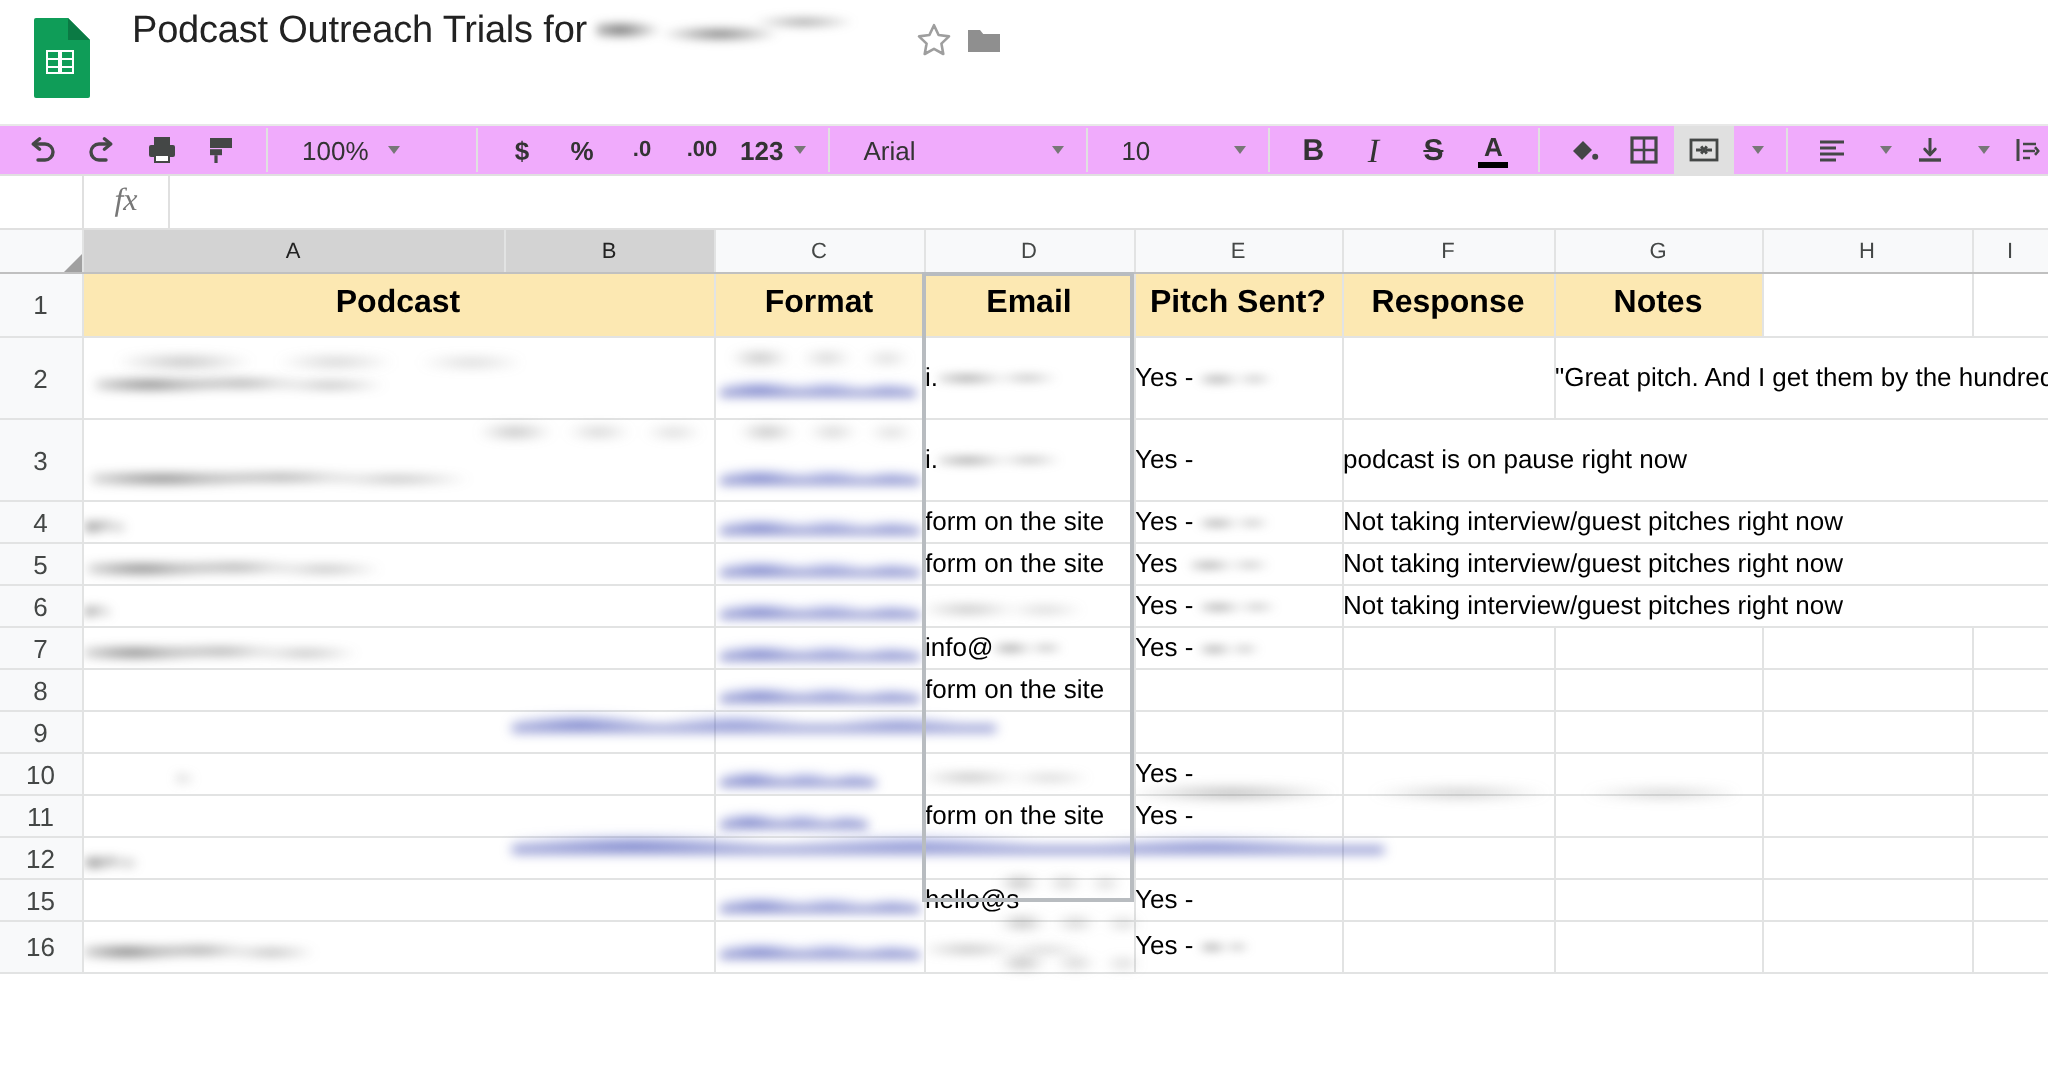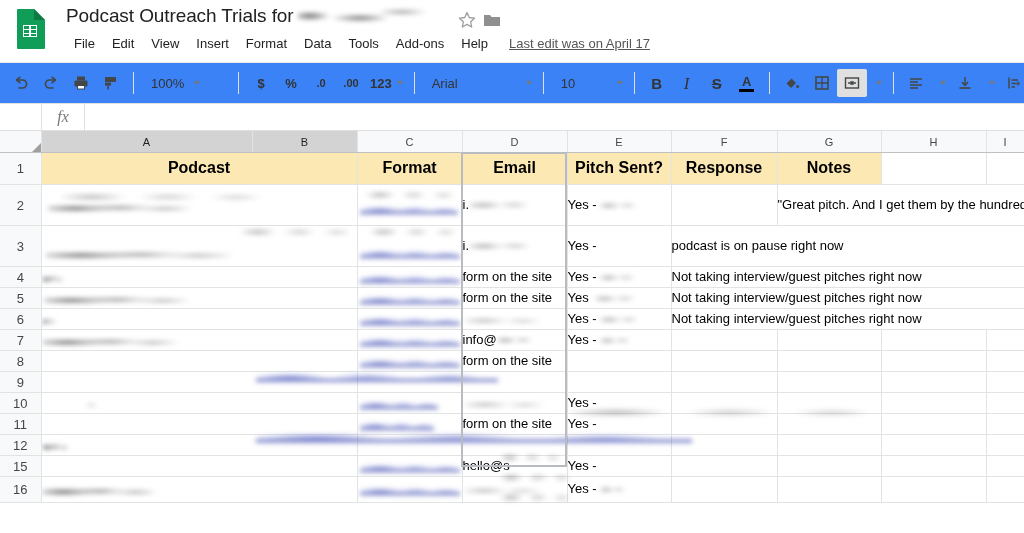--- a/index.html
+++ b/index.html
@@ -85,22 +85,22 @@
     font-size: 13px;
     color: #555555;
     text-decoration: underline;
     white-space: nowrap;
     cursor: pointer;
   }
 
   
   .toolbar {
     position: relative;
-    height: 42px;
-    background: #3b82f6;
+    height: 26px;
+    background: #f0abfc;
     border-top: 1px solid #e8e8e8;
     border-bottom: 1px solid #e0e0e0;
     display: flex;
     align-items: center;
     padding-left: 6px;
     box-sizing: border-box;
     overflow: hidden;
   }
   .tb-btn {
     width: 30px;
@@ -377,32 +377,20 @@
       <path d="M10 2.6 l2.3 4.9 5.2 .7 -3.8 3.6 .95 5.2 -4.65 -2.6 -4.65 2.6 .95 -5.2 -3.8 -3.6 5.2 -.7 z" fill="none" stroke="#9e9e9e" stroke-width="1.3" stroke-linejoin="round"></path>
     </svg>
   </div>
 
   <div class="folder-icon">
     <svg width="20" height="20" viewBox="0 0 20 20">
       <path d="M2 5 h6 l1.6 2 H18 v9 H2 z" fill="#8f8f8f"></path>
     </svg>
   </div>
 
-  <div class="menubar">
-    <div class="menu-item">File</div>
-    <div class="menu-item">Edit</div>
-    <div class="menu-item">View</div>
-    <div class="menu-item">Insert</div>
-    <div class="menu-item">Format</div>
-    <div class="menu-item">Data</div>
-    <div class="menu-item">Tools</div>
-    <div class="menu-item">Add-ons</div>
-    <div class="menu-item">Help</div>
-    <div class="last-edit">Last edit was on April 17</div>
-  </div>
 </div>
 
 <div class="toolbar">
 
   <div class="tb-btn">
     <svg width="18" height="18" viewBox="0 0 18 18">
       <path d="M6 6 H10.5 a4 4 0 0 1 0 8 H7" fill="none" stroke="#444746" stroke-width="1.7" stroke-linecap="round"></path>
       <path d="M7.8 3.4 L4.6 6 L7.8 8.6" fill="none" stroke="#444746" stroke-width="1.7" stroke-linecap="round" stroke-linejoin="round"></path>
     </svg>
   </div>

